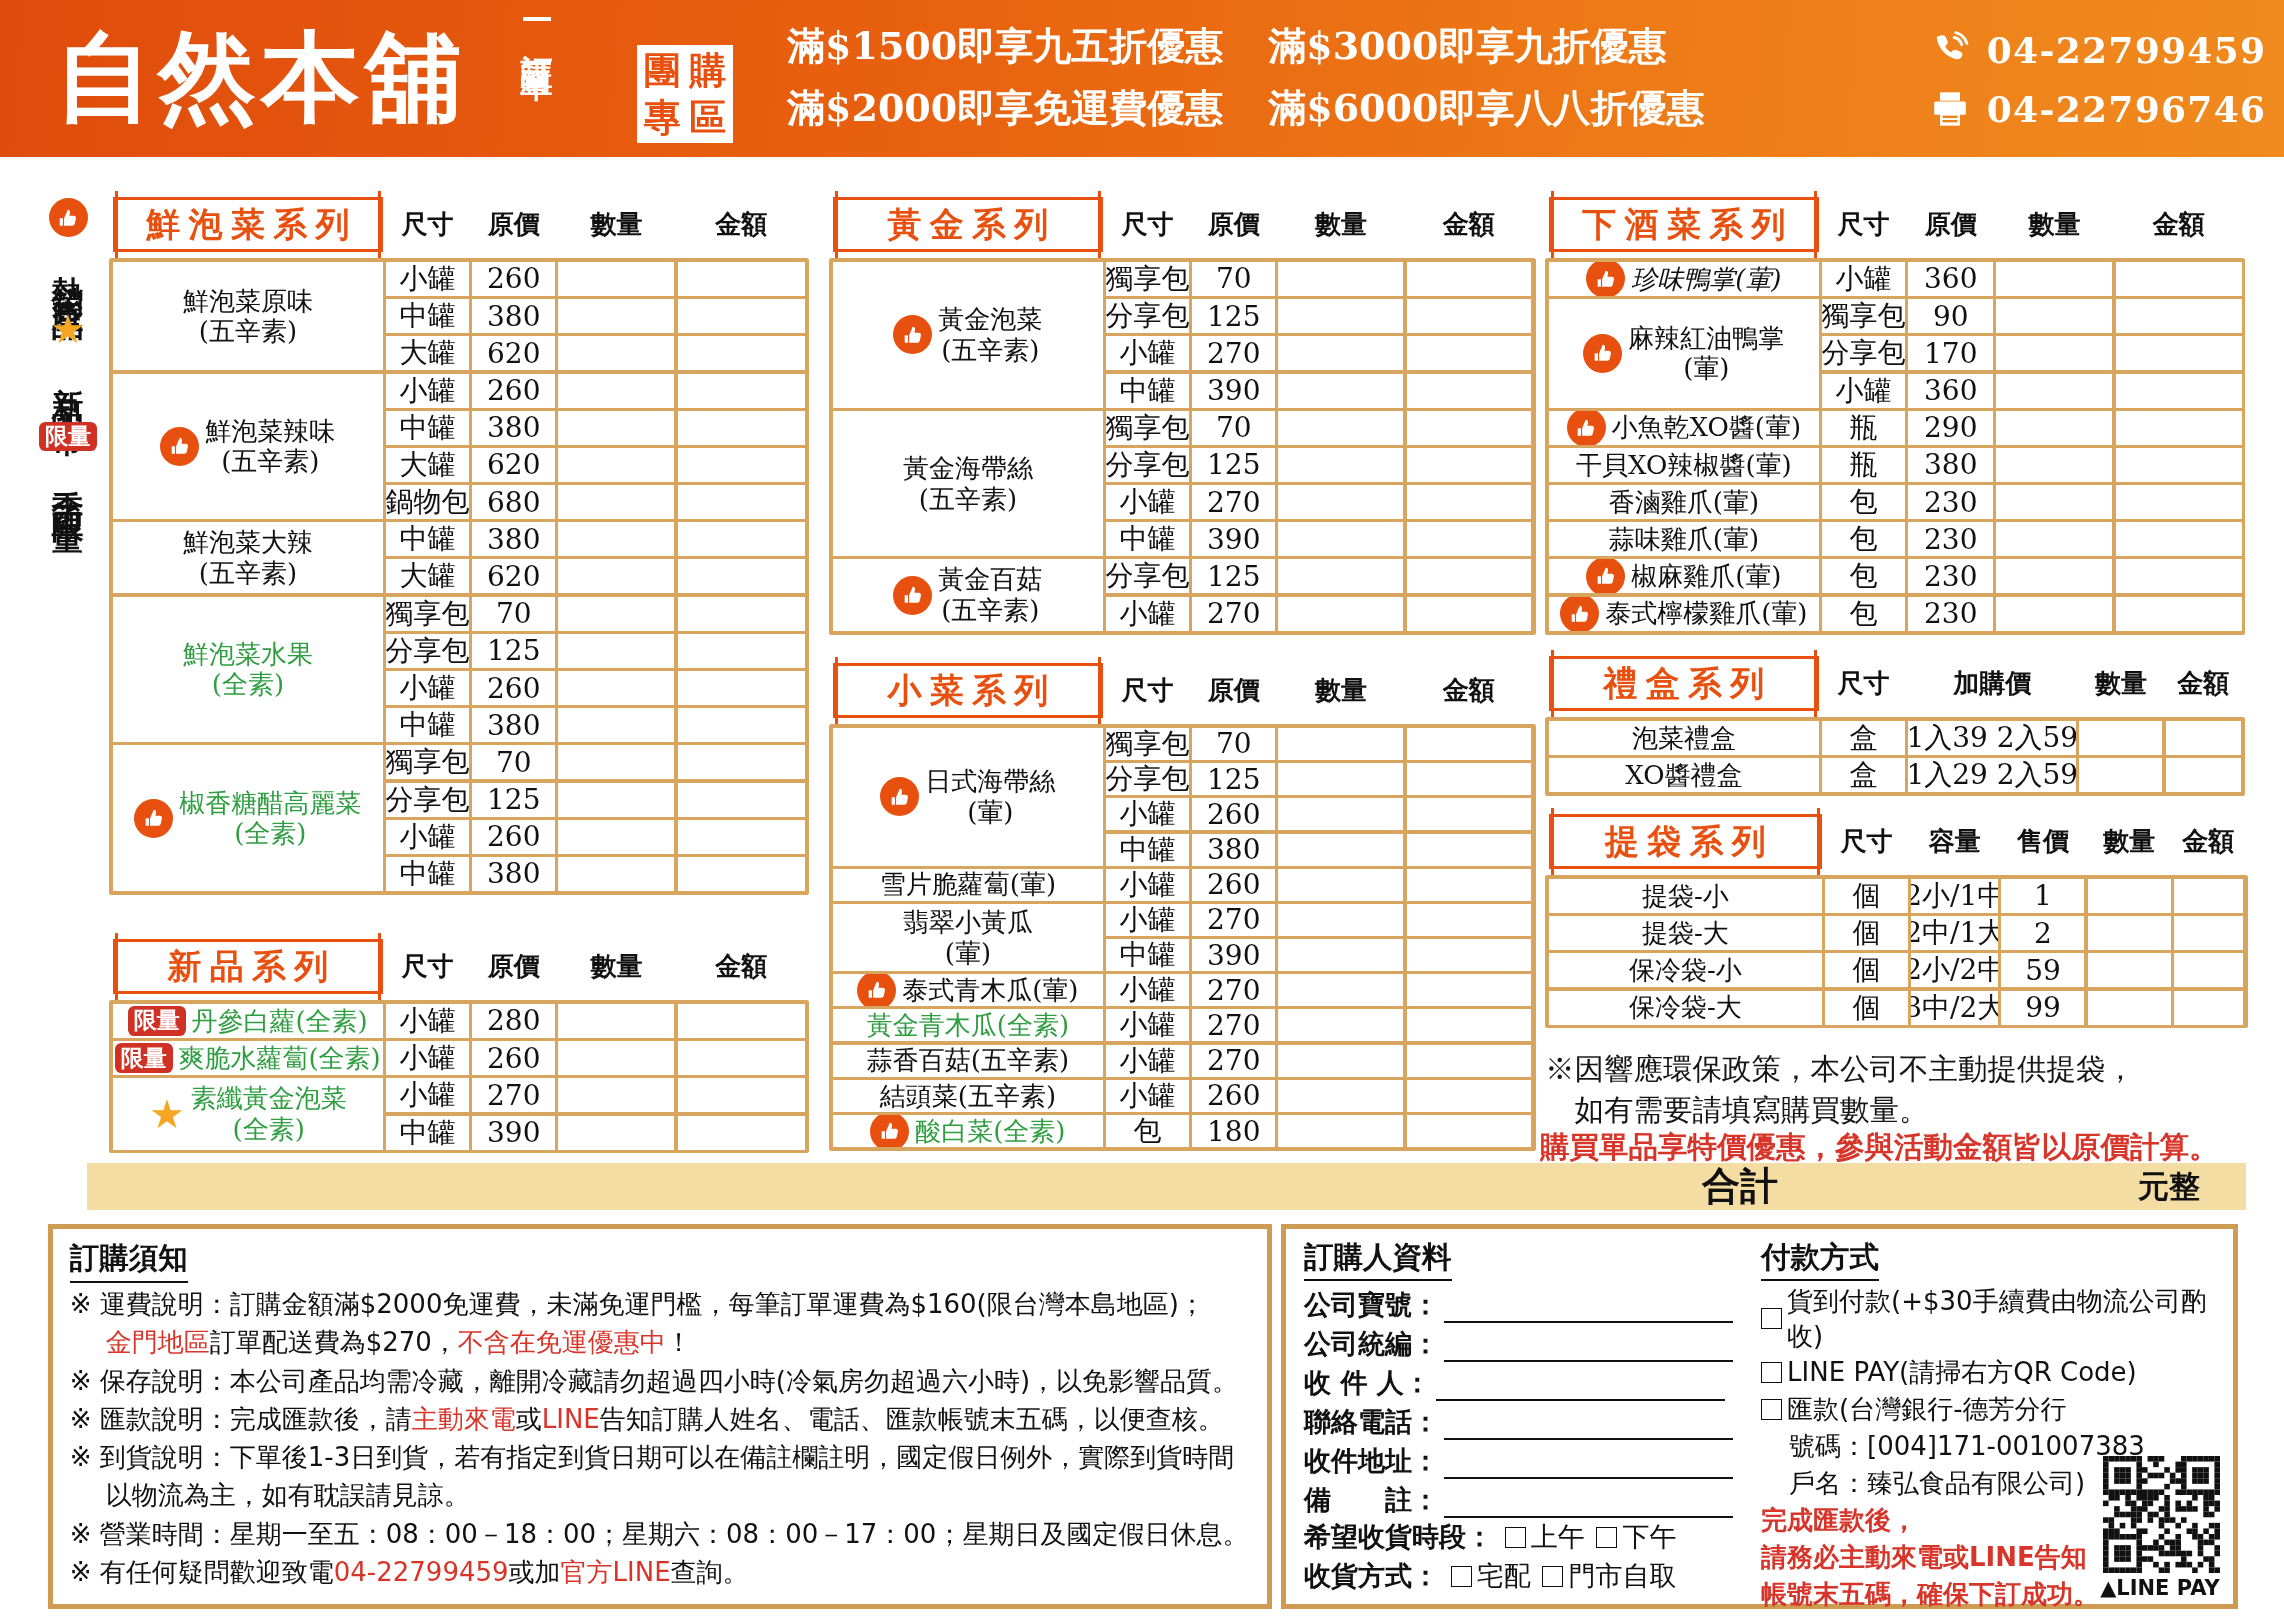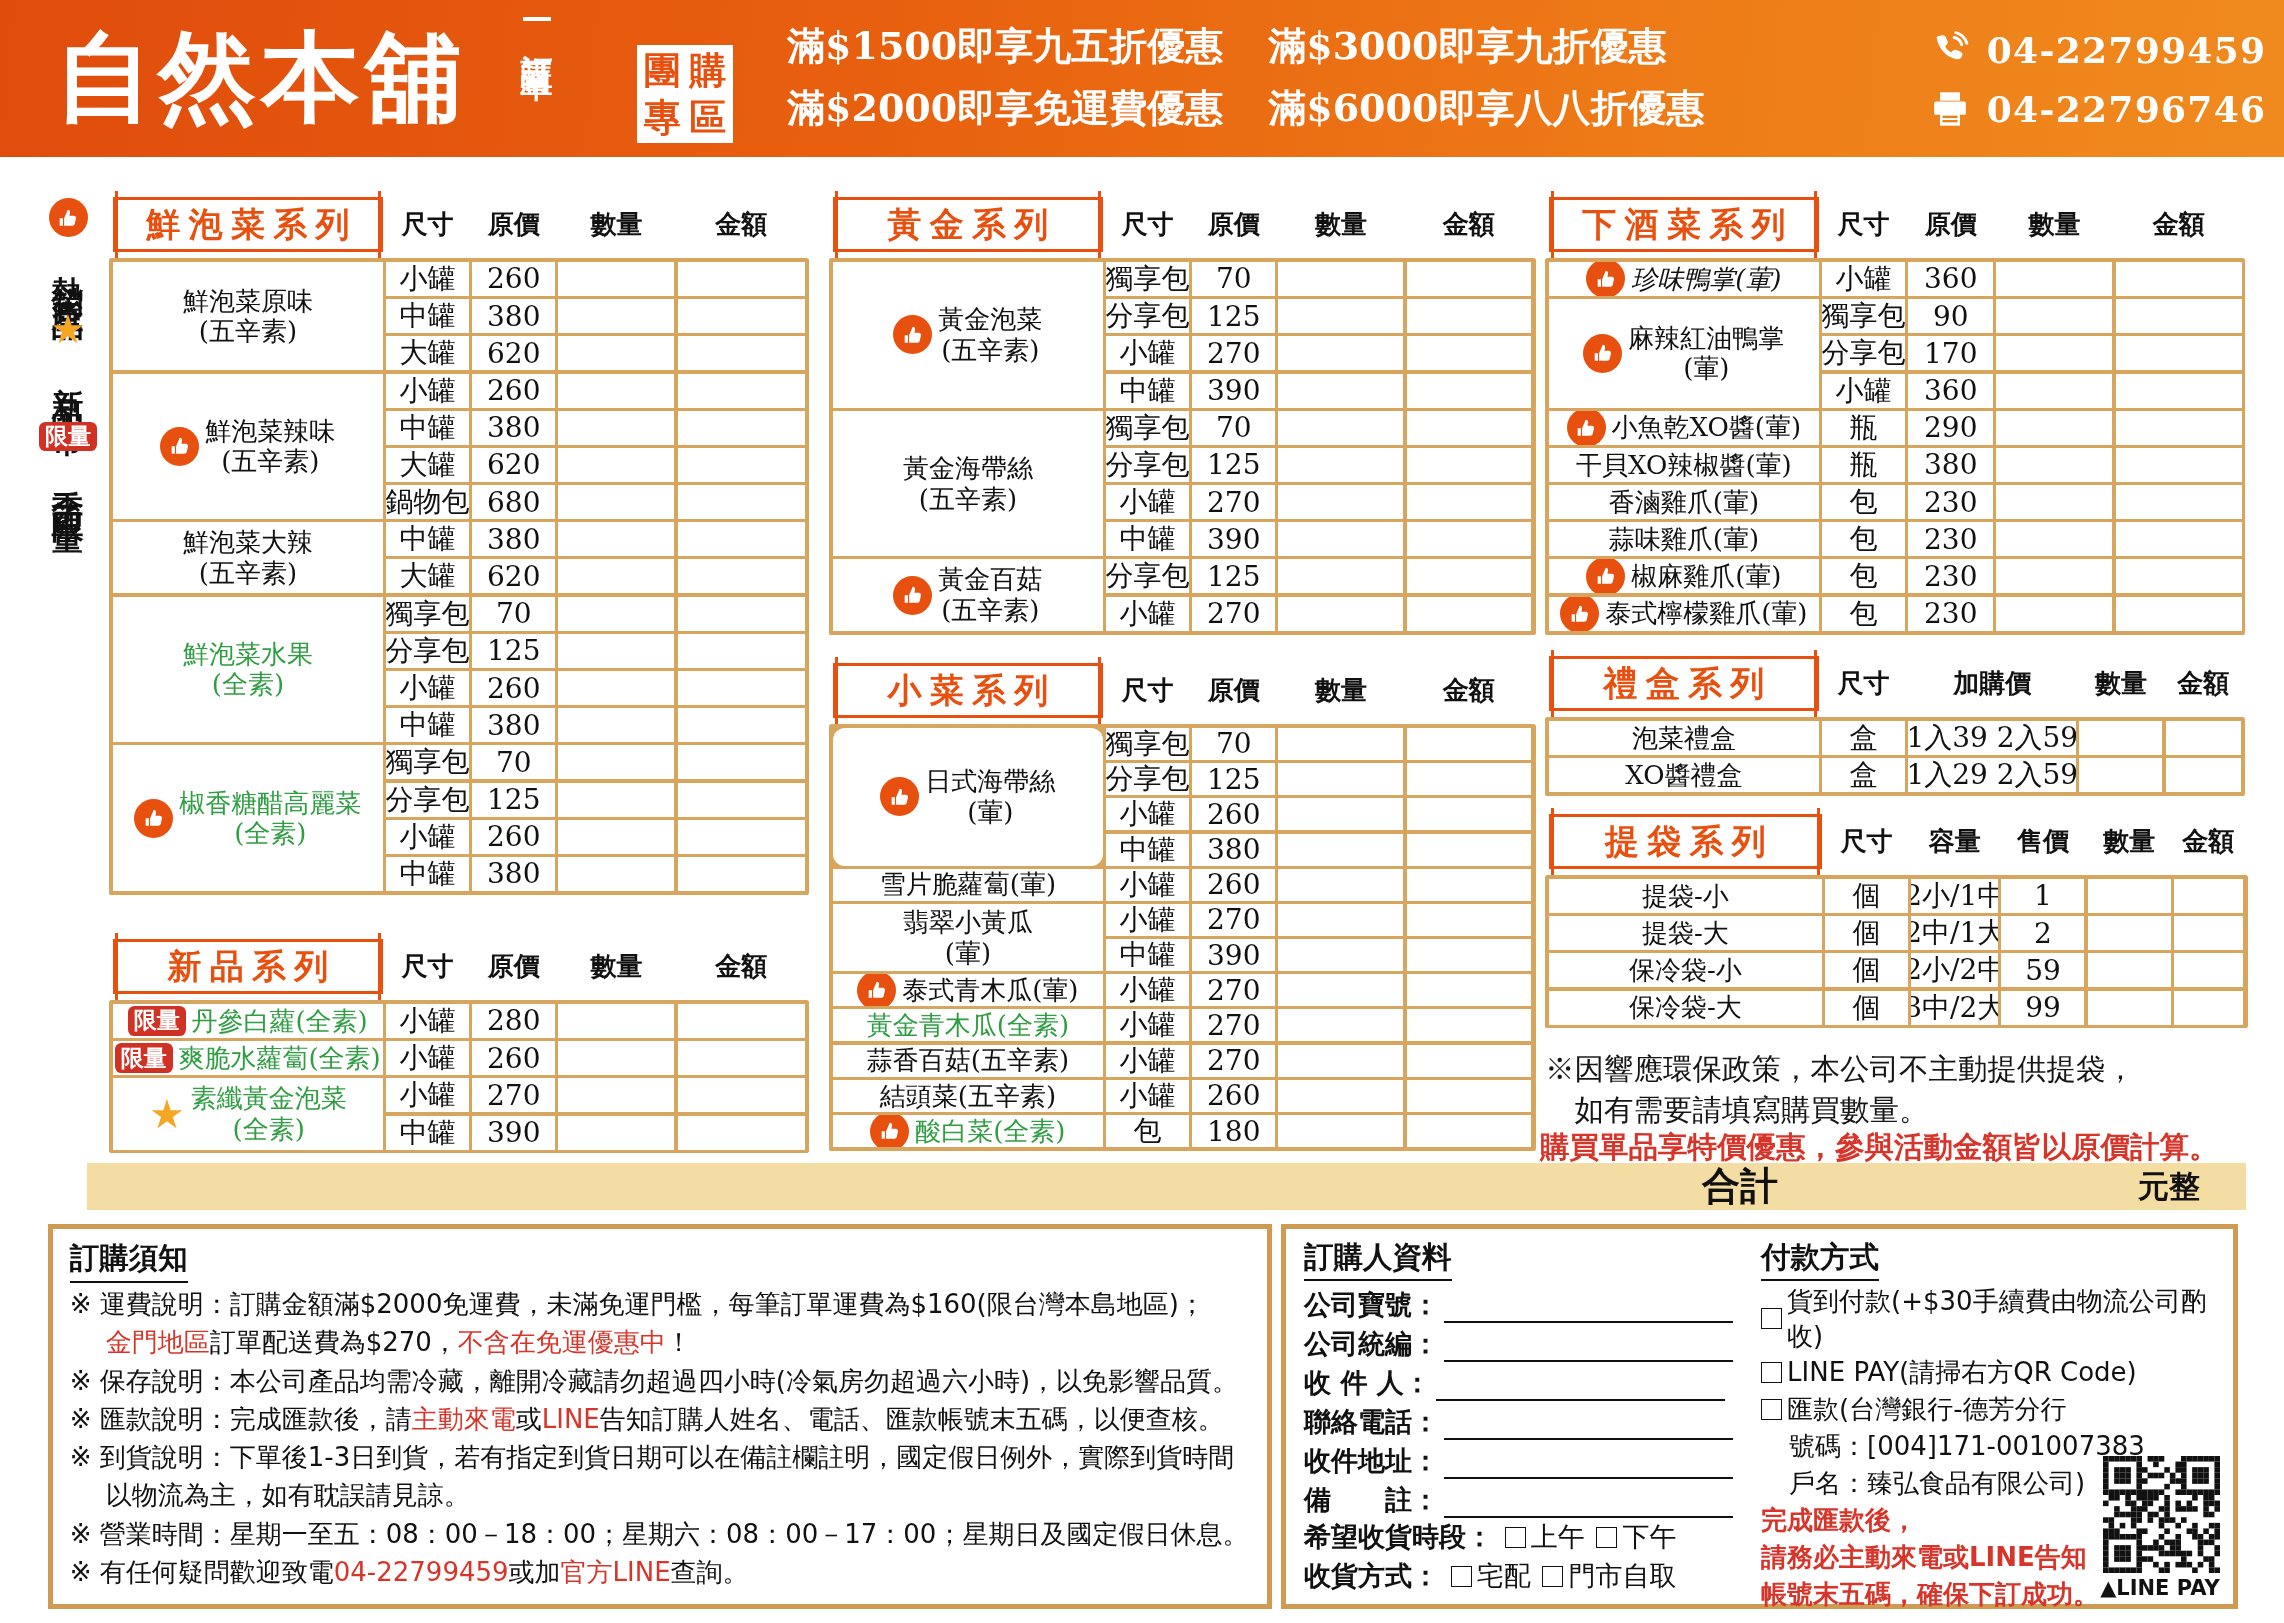--- a/index.html
+++ b/index.html
@@ -423,21 +423,21 @@
       <div class="s-head" style="grid-template-columns: 270px 83px 83px 125px 124px;">
         <div class="title-box">
           <span>小菜系列</span>
         </div>
         <div class="col-head">尺寸</div>
         <div class="col-head">原價</div>
         <div class="col-head">數量</div>
         <div class="col-head">金額</div>
       </div>
       <div class="s-table" style="grid-template-columns: 270px 83px 83px 125px 124px; grid-auto-rows: 32px;">
-        <div class="cell name-cell" style="grid-row: span 4; border-radius: 12px;">
+        <div class="cell name-cell" style="grid-row: span 4;">
           <div class="name-inner">
             <span class="thumb">
               <svg viewBox="0 0 20 20">
                 <path fill="#fff" d="M7 10.2 9.8 3.6c1.2 0 2 .9 1.8 2.1l-.5 2.5h3.3c1.1 0 1.9 1 1.7 2.1l-.9 4.1c-.2.9-1 1.5-1.9 1.5H7zM3.6 10.2h2.5v5.8H3.6z"></path>
               </svg>
             </span>
             <div class="name-text">
               <div>日式海帶絲</div>
               <div>(葷)</div>
             </div>

